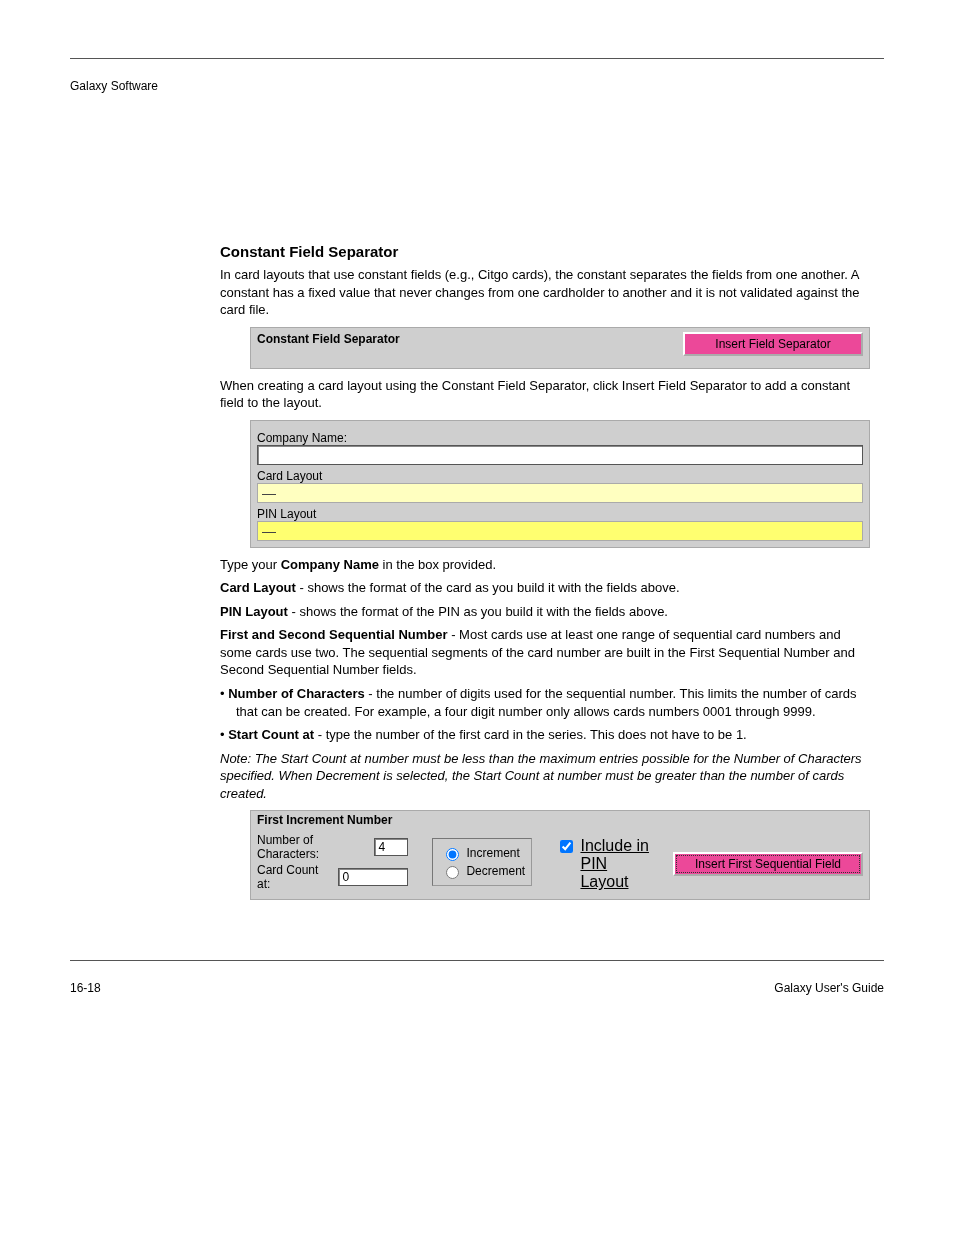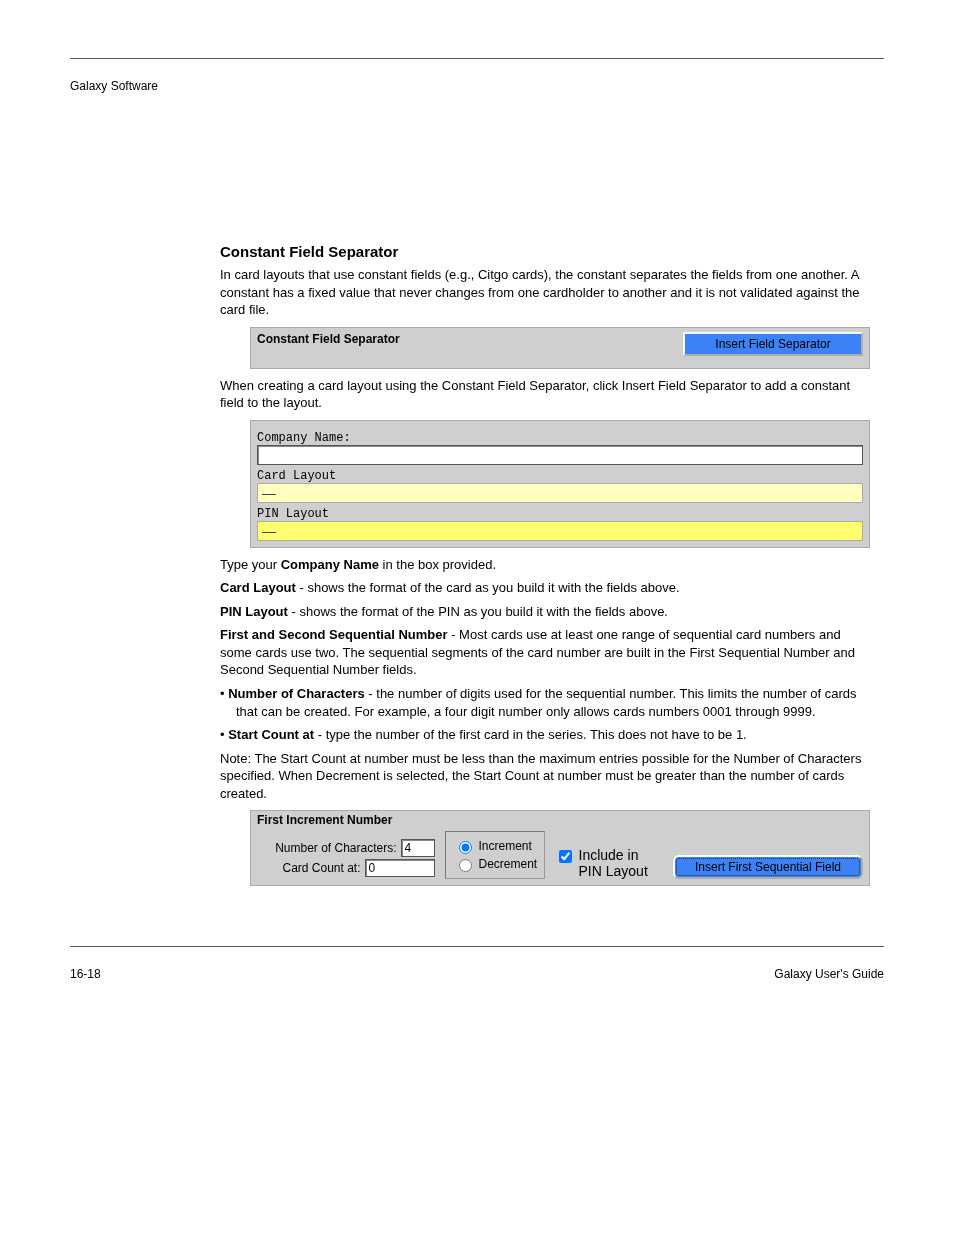--- a/index.html
+++ b/index.html
@@ -40,21 +40,21 @@
     padding: 4px 6px 10px 6px;
     font-family: Tahoma, Arial, sans-serif;
     font-size: 12px;
     position: relative;
   }
   .panel .p-title {
     font-weight: bold;
     font-size: 12px;
     margin: 0 0 4px 0;
   }
-  .panel .field-label { font-size: 12px; margin-top: 4px; font-family: Liberation Mono, monospace; }
+  .panel .field-label { font-size: 12px; margin-top: 4px; }
   .text-input {
     display: block;
     width: 100%;
     height: 20px;
     border: 1px solid #555;
     background: #fff;
     font-size: 12px;
     padding: 1px 3px;
     box-shadow: inset 1px 1px 0 #888;
   }
@@ -64,54 +64,53 @@
     height: 20px;
     border: 1px solid #aaa;
     background: #ffffc0;
     color: #444;
     font-size: 14px;
     padding: 0 4px;
     line-height: 18px;
   }
   .ro-input.bright { background: #ffff70; }
   .win-btn {
-    background: #3b82f6;
+    background: #ec4899;
     border: 2px outset #fff;
     font-size: 12px;
     padding: 2px 8px;
     height: 24px;
     cursor: pointer;
     font-family: Tahoma, Arial, sans-serif;
   }
   .win-btn.focus {
     outline: 1px dotted #333;
     outline-offset: -4px;
-    border-radius: 6px;
   }
 
   
   .sep-panel {
     display: flex;
     align-items: flex-start;
     justify-content: space-between;
     padding: 4px 6px 12px 6px;
   }
   .sep-panel .p-title { margin-top: 0; }
 
   
   .cl-panel { padding: 6px; }
 
   
   .seq-panel {
     padding: 2px 6px 6px 6px;
   }
   .seq-row {
     display: flex;
-    align-items: flex-end;
-    gap: 10px;
+    align-items: center;
+    gap: 24px;
     margin-top: 2px;
   }
   .seq-left { width: 180px; }
   .seq-left .lbl-row { display: flex; align-items: center; justify-content: flex-end; gap: 4px; margin: 2px 0; }
   .seq-left .lbl-row label { font-size: 12px; }
   .num-input {
     width: 70px;
     height: 18px;
     border: 1px solid #555;
     box-shadow: inset 1px 1px 0 #888;
@@ -122,21 +121,21 @@
   .radio-box {
     border: 1px solid #999;
     border-top-color: #777;
     border-left-color: #777;
     padding: 4px 8px;
     width: 100px;
     background: #cfcfcf;
   }
   .radio-box label { display: flex; align-items: center; gap: 4px; font-size: 12px; margin: 2px 0;}
   .chk-group { display: flex; align-items: flex-start; gap: 4px; width: 110px; margin-top: 4px;}
-  .chk-group .chk-label { font-size: 14px; line-height: 1.15; }
+  .chk-group .chk-label { font-size: 16px; line-height: 1.15; text-decoration: underline; }
   .seq-btn-wrap { flex: 1; display:flex; justify-content:flex-end; margin-top:4px;}
   .seq-btn { width: 190px; }
 
   
   .footer { display: flex; justify-content: space-between; font-size: 12px; margin-top: 4px; text-align: center;}
 </style>
 </head>
 <body>
 
 <div class="page">
@@ -165,21 +164,21 @@
   </div>
 
   <div class="para indent">Type your <b>Company Name</b> in the box provided.</div>
   <div class="para indent"><b>Card Layout</b> - shows the format of the card as you build it with the fields above.</div>
   <div class="para indent"><b>PIN Layout</b> - shows the format of the PIN as you build it with the fields above.</div>
   <div class="para indent"><b>First and Second Sequential Number</b> - Most cards use at least one range of sequential card numbers and some cards use two. The sequential segments of the card number are built in the First Sequential Number and Second Sequential Number fields.</div>
 
   <div class="para hang">•&nbsp;<b>Number of Characters</b> - the number of digits used for the sequential number.  This limits the number of cards that can be created.  For example, a four digit number only allows cards numbers 0001 through 9999.</div>
   <div class="para hang">•&nbsp;<b>Start Count at</b> - type the number of the first card in the series.  This does not have to be 1.</div>
 
-  <div class="para indent" style="">Note: The Start Count at number must be less than the maximum entries possible for the Number of Characters specified.  When Decrement is selected, the Start Count at number must be greater than the number of cards created.</div>
+  <div class="para indent" style="font-style:italic;">Note: The Start Count at number must be less than the maximum entries possible for the Number of Characters specified.  When Decrement is selected, the Start Count at number must be greater than the number of cards created.</div>
 
   <div class="panel seq-panel">
     <div class="p-title">First Increment Number</div>
     <div class="seq-row">
       <div class="seq-left">
         <div class="lbl-row">
           <label>Number of Characters:</label>
           <input class="num-input" style="width: 34px;" type="text" value="4">
         </div>
         <div class="lbl-row">

